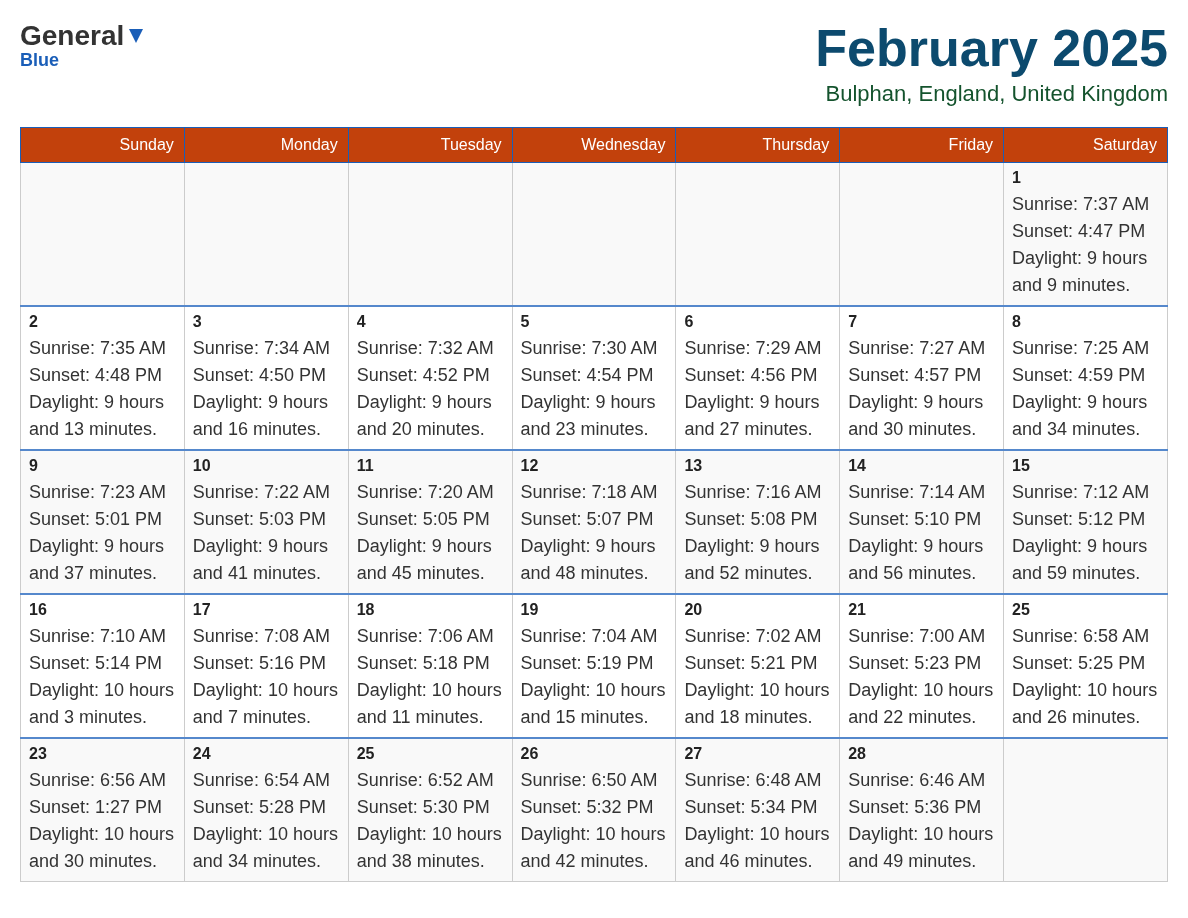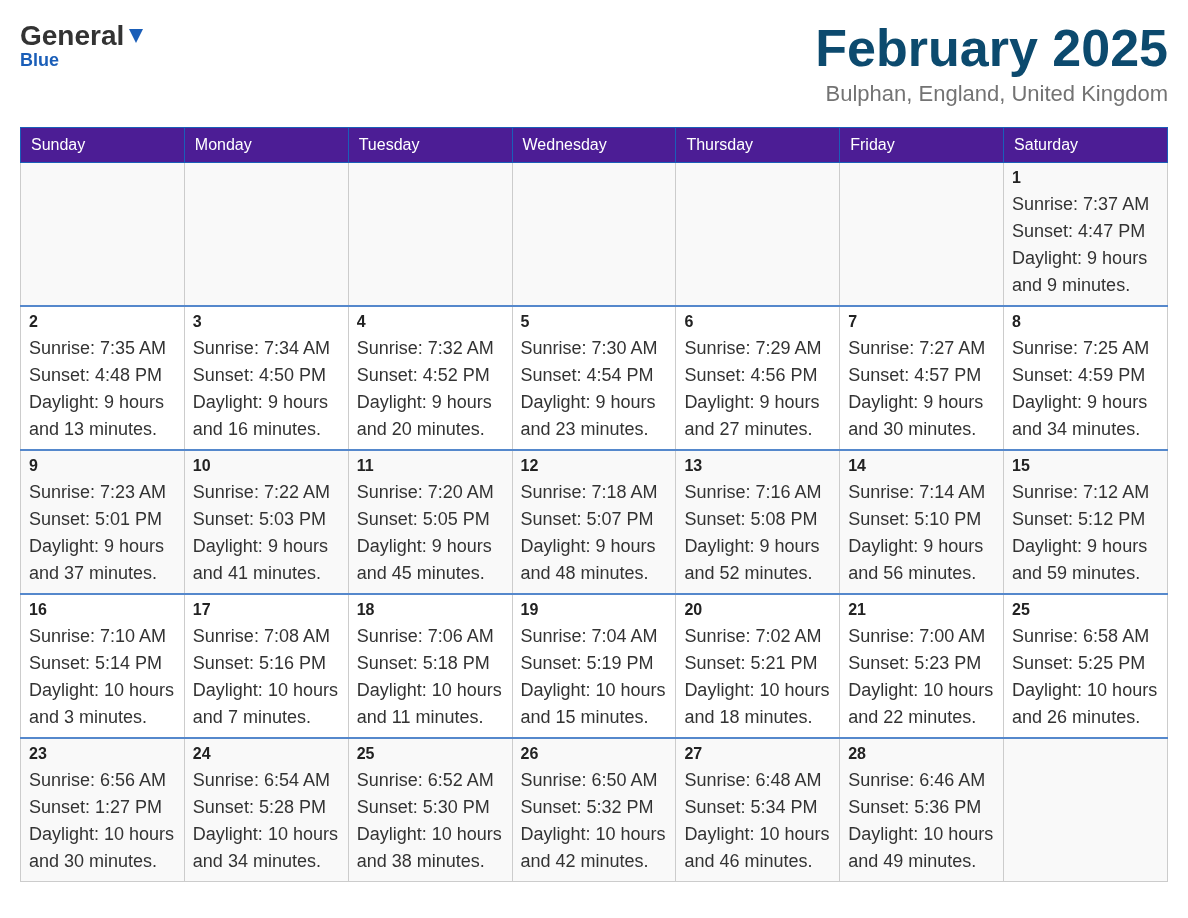--- a/index.html
+++ b/index.html
@@ -40,32 +40,32 @@
       text-align: right;
     }
     .main-title {
       font-size: 52px;
       font-weight: bold;
       color: #0c4a6e;
       line-height: 1.1;
     }
     .subtitle {
       font-size: 22px;
-      color: #737373;
+      color: #14532d;
       margin-top: 4px;
     }
     .calendar {
       width: 100%;
       border-collapse: collapse;
       border: 1px solid #999;
     }
     .calendar th {
-      background-color: #4c1d95;
+      background-color: #c2410c;
       color: #fff;
-      text-align: left;
+      text-align: right;
       padding: 8px 10px;
       font-size: 16px;
       font-weight: normal;
       border: 1px solid #1a5eb8;
     }
     .calendar td {
       vertical-align: top;
       padding: 6px 8px;
       border: 1px solid #ccc;
       width: calc(100% / 7);

